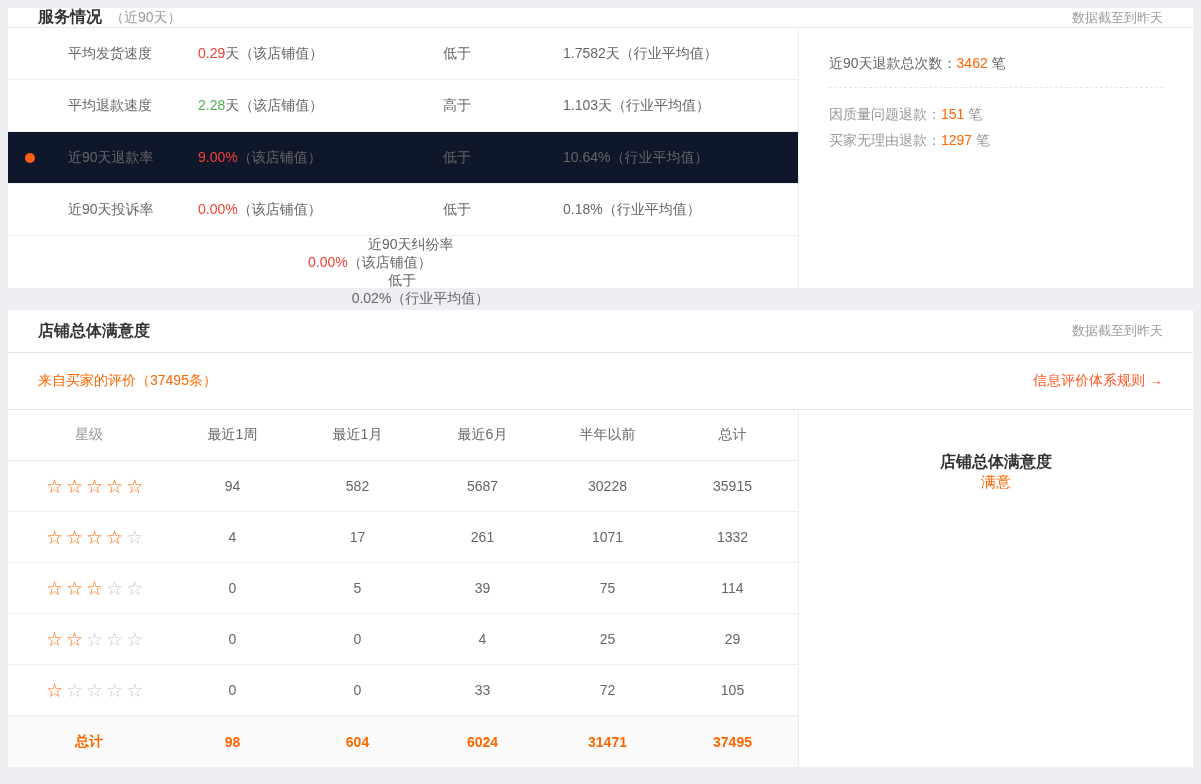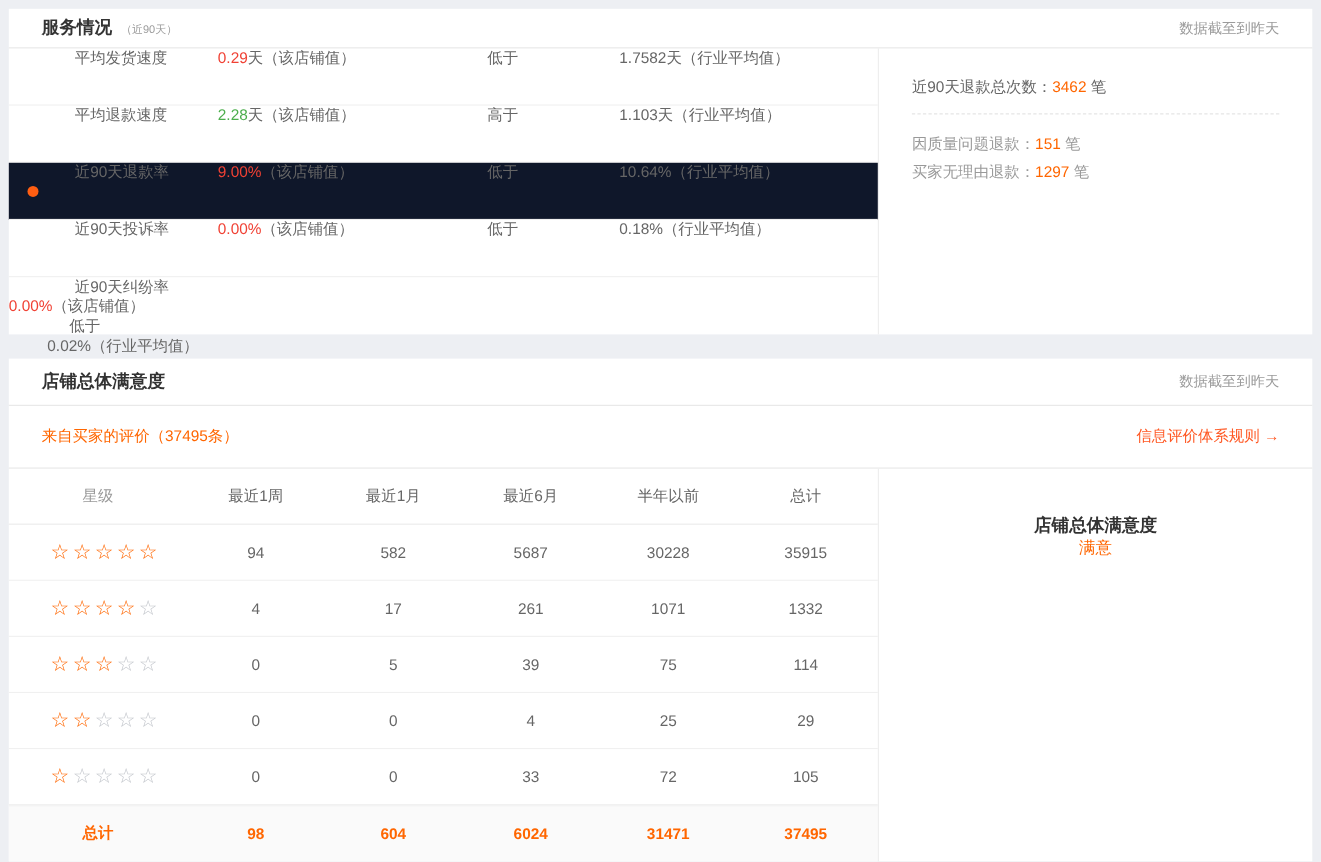--- a/index.html
+++ b/index.html
@@ -3,31 +3,31 @@
 <meta charset="utf-8">
 <style>
   * { margin:0; padding:0; box-sizing:border-box; }
   html,body { width:1201px; height:784px; background:#edeff3; font-family:"Liberation Sans","DejaVu Sans",sans-serif; color:#666; overflow:hidden; }
   .card { background:#fff; margin:0 8px; }
   .card1 { margin-top:8px; }
   .card2 { margin-top:22px; }
 
   
   .card-head { display:flex; justify-content:space-between; align-items:center; padding:0 30px; border-bottom:1px solid #e7e7e7; }
-  .card1 .card-head { height:36px; }
+  .card1 .card-head { height:20px; }
   .card2 .card-head { height:43px; }
   .head-left { display:flex; align-items:baseline; gap:8px; }
   .card-title { font-size:16px; font-weight:bold; color:#333; }
-  .card-sub { font-size:10px; color:#9b9b9b; }
+  .card-sub { font-size:14px; color:#9b9b9b; }
   .card-updated { font-size:13px; color:#9b9b9b; }
 
   
   .svc-body { display:flex; }
   .svc-table { width:790px; }
-  .srow { position:relative; height:52px; display:flex; border-bottom:1px solid #f0f0f0; font-size:14px; }
+  .srow { position:relative; height:52px; display:flex; align-items:center; border-bottom:1px solid #f0f0f0; font-size:14px; }
   .srow:last-child { border-bottom:none;flex-direction:column; }
   .srow.hl { background:#0f172a; }
   .dot { position:absolute; left:17px; top:50%; margin-top:-5px; width:10px; height:10px; border-radius:50%; background:#ff5e12; }
   .s-label { width:190px; padding-left:60px; color:#666; }
   .s-value { width:190px; }
   .v-bad { color:#f04134; }
   .v-good { color:#4cae4c; }
   .v-suffix { color:#666; }
   .s-cmp { width:140px; padding-left:55px; color:#666; }
   .s-ind { flex:1; padding-left:35px; color:#666; }

